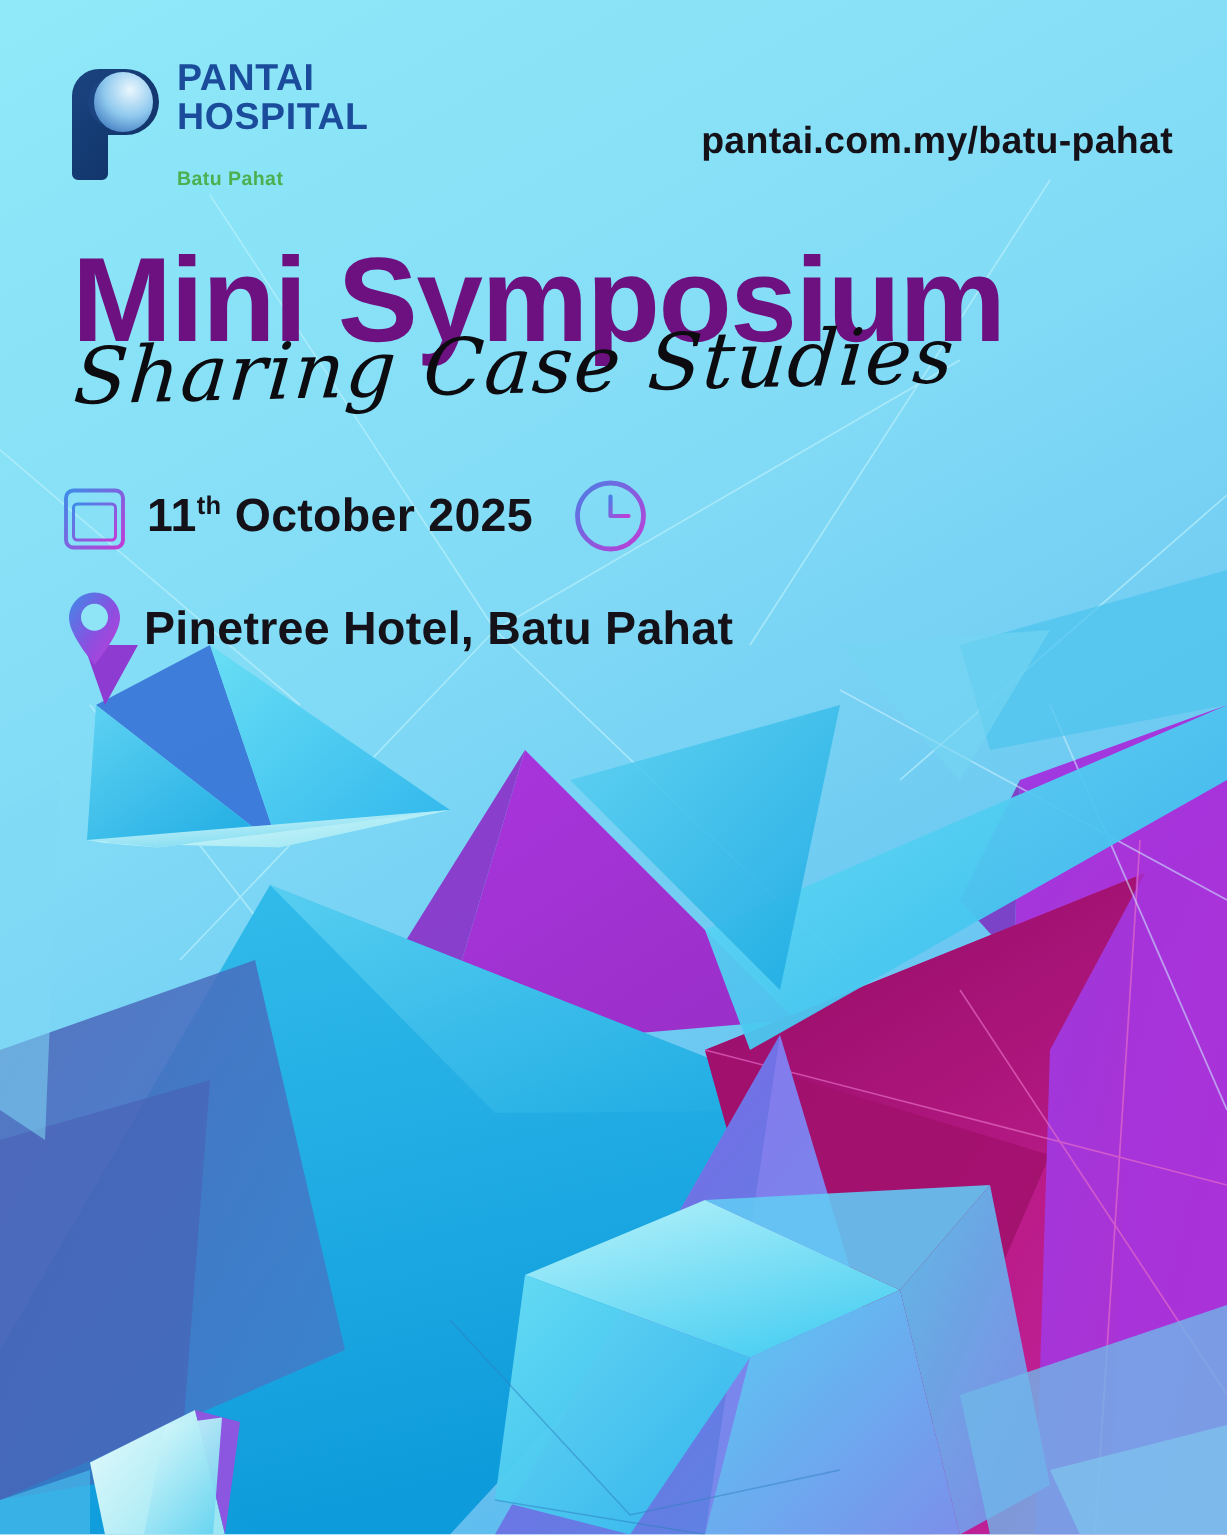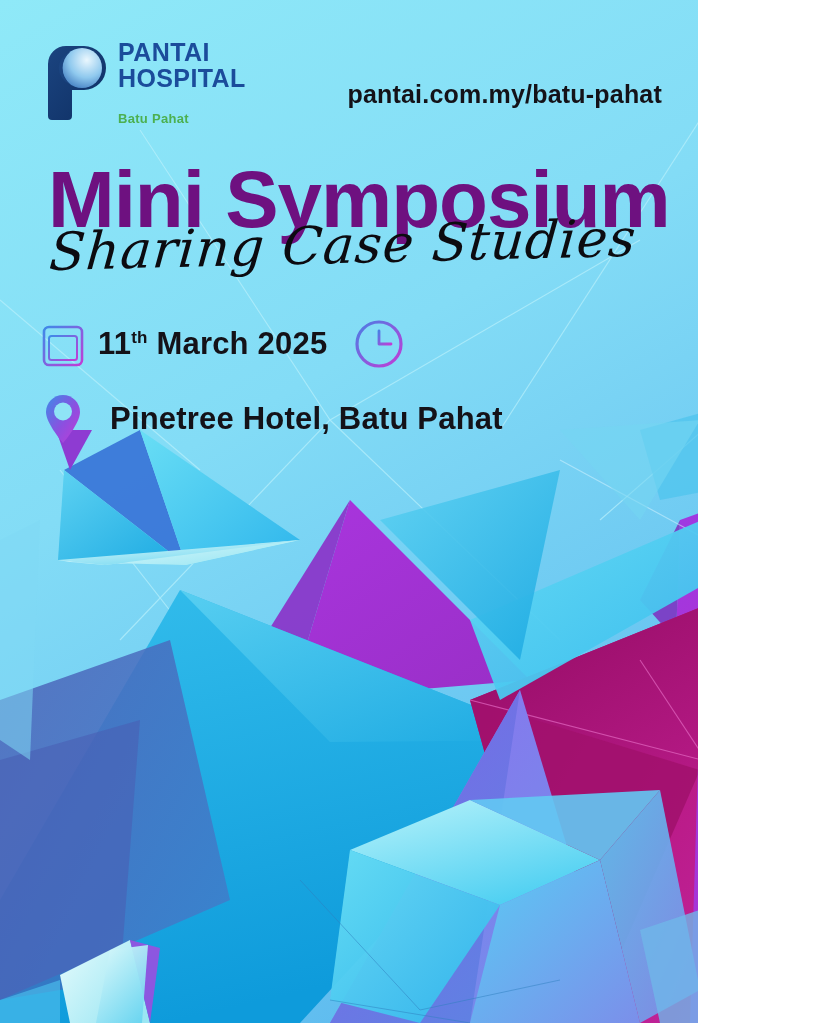--- a/index.html
+++ b/index.html
@@ -2,21 +2,21 @@
 <html><head>
 <meta charset="utf-8">
 <style>
   html, body {
     margin: 0;
     padding: 0;
     background: #ffffff;
   }
   #poster {
     position: relative;
-    width: 698px;
+    width: 818px;
     height: 1023px;
     overflow: hidden;
     font-family: "Liberation Sans", sans-serif;
     background: linear-gradient(160deg, #8FE8F8 0%, #8BE3F7 28%, #7FD6F5 50%, #6FC9F2 70%, #62BEF0 100%);
   }
   #bg-art {
     position: absolute;
     inset: 0;
     width: 818px;
     height: 1023px;
@@ -96,21 +96,20 @@
     left: 40px;
     top: 318px;
     display: flex;
     align-items: center;
   }
   #row-venue {
     left: 42px;
     top: 392px;
     display: flex;
     align-items: center;
-    gap: 14px;
   }
   .info-text {
     font-size: 31px;
     font-weight: bold;
     color: #141218;
     letter-spacing: 0.2px;
     white-space: nowrap;
   }
   .info-text sup {
     font-size: 17px;
@@ -322,21 +321,21 @@
       <line x1="9" y1="25" x2="37" y2="25" stroke="url(#gIcon1)" stroke-width="1.8"></line>
       <line x1="9" y1="33" x2="37" y2="33" stroke="url(#gIcon1)" stroke-width="1.8"></line>
       <line x1="18.3" y1="17" x2="18.3" y2="41" stroke="url(#gIcon1)" stroke-width="1.8"></line>
       <line x1="27.6" y1="17" x2="27.6" y2="41" stroke="url(#gIcon1)" stroke-width="1.8"></line>
       <path d="M13 9 L13 3" stroke="url(#gIcon1)" stroke-width="2.6" stroke-linecap="round"></path>
       <path d="M33 9 L33 3" stroke="url(#gIcon1)" stroke-width="2.6" stroke-linecap="round"></path>
       <path d="M13 3 L33 3" stroke="url(#gIcon1)" stroke-width="2.2"></path>
     </svg>
 
     <div id="date-text" class="info-text">
-      <span>11</span><sup>th</sup><span> March 2025</span>
+      <span>11</span><sup>th</sup><span> October 2025</span>
     </div>
 
     <svg id="clock-icon" class="icon-svg" width="52" height="52" viewBox="0 0 52 52">
       <defs>
         <linearGradient id="gIcon2" x1="0" y1="0" x2="1" y2="1">
           <stop offset="0" stop-color="#4A7FE4"></stop>
           <stop offset="1" stop-color="#C23BD6"></stop>
         </linearGradient>
       </defs>
       <circle cx="26" cy="26" r="22" fill="none" stroke="url(#gIcon2)" stroke-width="3.2"></circle>

